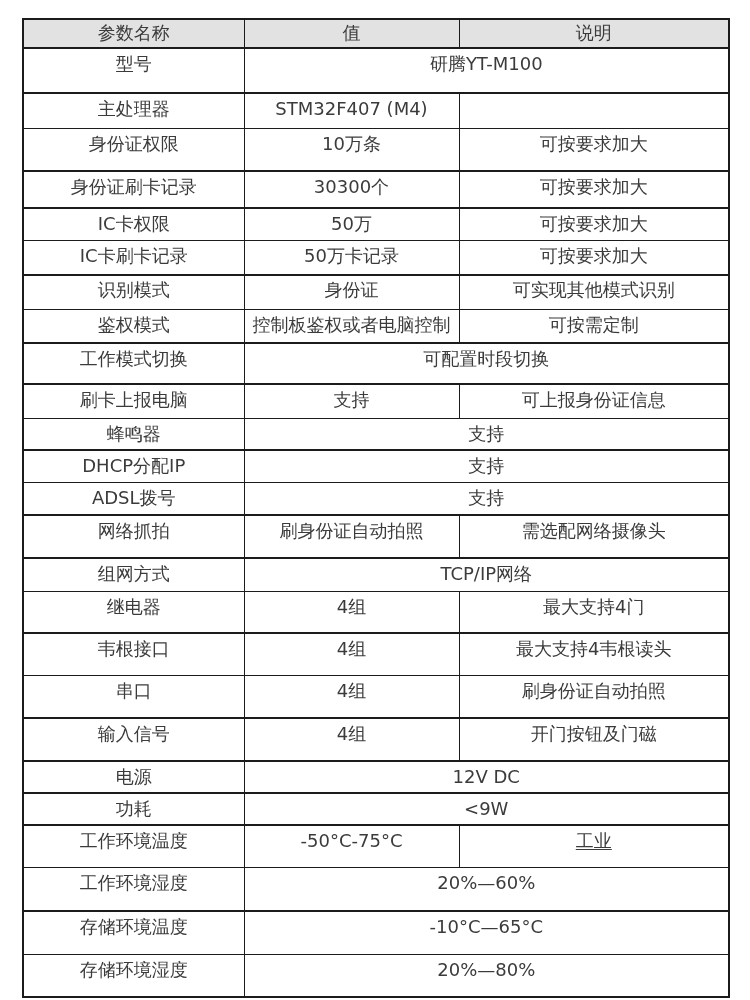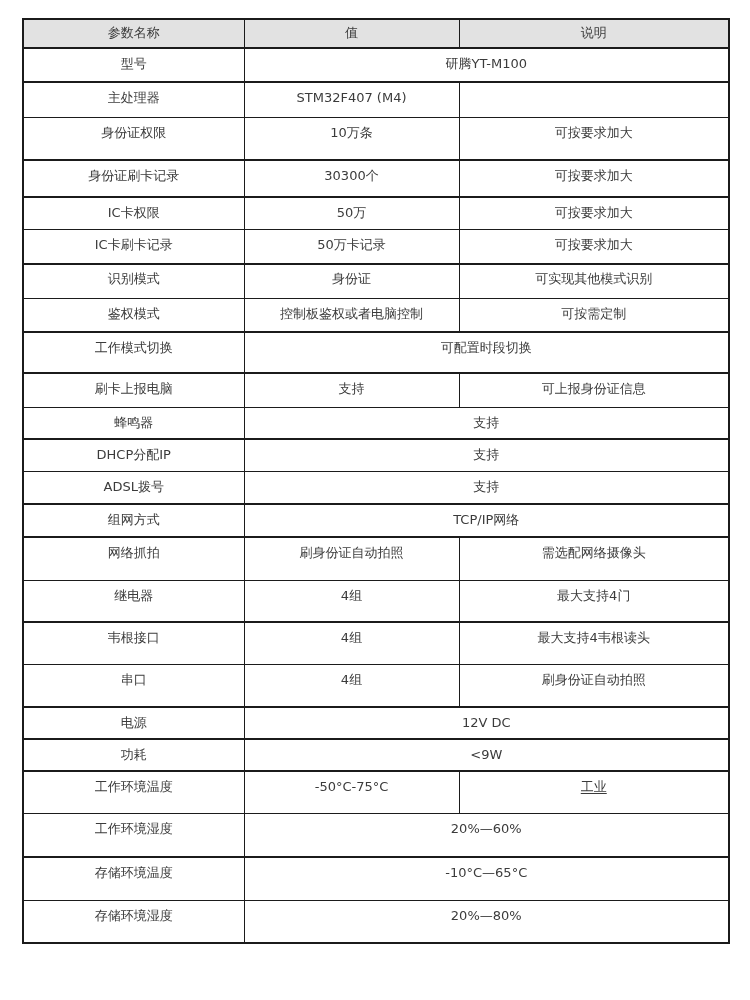--- a/index.html
+++ b/index.html
@@ -19,21 +19,21 @@
   }
   table.spec-table {
     position: absolute;
     left: 22px;
     top: 18px;
     width: 706px;
     table-layout: fixed;
     border-collapse: collapse;
     border: 2.5px solid #1b1b1b;
     color: #3b3b3b;
-    font-size: 13px;
+    font-size: 18px;
   }
   .spec-table col.c1 { width: 221px; }
   .spec-table col.c2 { width: 215px; }
   .spec-table col.c3 { width: 270px; }
   .spec-table th, .spec-table td {
     border-left: 1.5px solid #1b1b1b;
     text-align: center;
     vertical-align: top;
     padding: 3px 4px 0 4px;
     line-height: 24px;
@@ -63,21 +63,21 @@
         <col class="c3">
       </colgroup>
     <thead>
       <tr style="height:29px;">
         <th>参数名称</th>
         <th>值</th>
         <th>说明</th>
       </tr>
     </thead>
     <tbody>
-      <tr class="tk" style="height:34px;">
+      <tr class="tk" style="height:45px;">
         <td>型号</td>
         <td colspan="2">研腾YT-M100</td>
       </tr>
       <tr class="tk" style="height:35px;">
         <td>主处理器</td>
         <td>STM32F407 (M4)</td>
         <td></td>
       </tr>
       <tr class="tn" style="height:43px;">
         <td>身份证权限</td>
@@ -123,43 +123,48 @@
         <td colspan="2">支持</td>
       </tr>
       <tr class="tk" style="height:32px;">
         <td>DHCP分配IP</td>
         <td colspan="2">支持</td>
       </tr>
       <tr class="tn" style="height:33px;">
         <td>ADSL拨号</td>
         <td colspan="2">支持</td>
       </tr>
-      <tr class="tk" style="height:33px;">
-        <td>组网方式</td>
-        <td colspan="2">TCP/IP网络</td>
-      </tr>
       <tr class="tk" style="height:43px;">
         <td>网络抓拍</td>
         <td>刷身份证自动拍照</td>
         <td>需选配网络摄像头</td>
+      </tr>
+      <tr class="tk" style="height:33px;">
+        <td>组网方式</td>
+        <td colspan="2">TCP/IP网络</td>
       </tr>
       <tr class="tn" style="height:42px;margin-left:16px;">
         <td>继电器</td>
         <td>4组</td>
         <td>最大支持4门</td>
       </tr>
       <tr class="tk" style="height:42px;">
         <td>韦根接口</td>
         <td>4组</td>
         <td>最大支持4韦根读头</td>
       </tr>
       <tr class="tn" style="height:43px;">
         <td>串口</td>
         <td>4组</td>
         <td>刷身份证自动拍照</td>
+      </tr>
+      <tr class="tk" style="height:43px;">
+        <td>输入信号</td>
+        <td>4组</td>
+        <td>开门按钮及门磁</td>
       </tr>
       <tr class="tk" style="height:32px;">
         <td>电源</td>
         <td colspan="2">12V DC</td>
       </tr>
       <tr class="tk" style="height:32px;margin-left:25px;">
         <td>功耗</td>
         <td colspan="2">&lt;9W</td>
       </tr>
       <tr class="tk" style="height:42px;">

